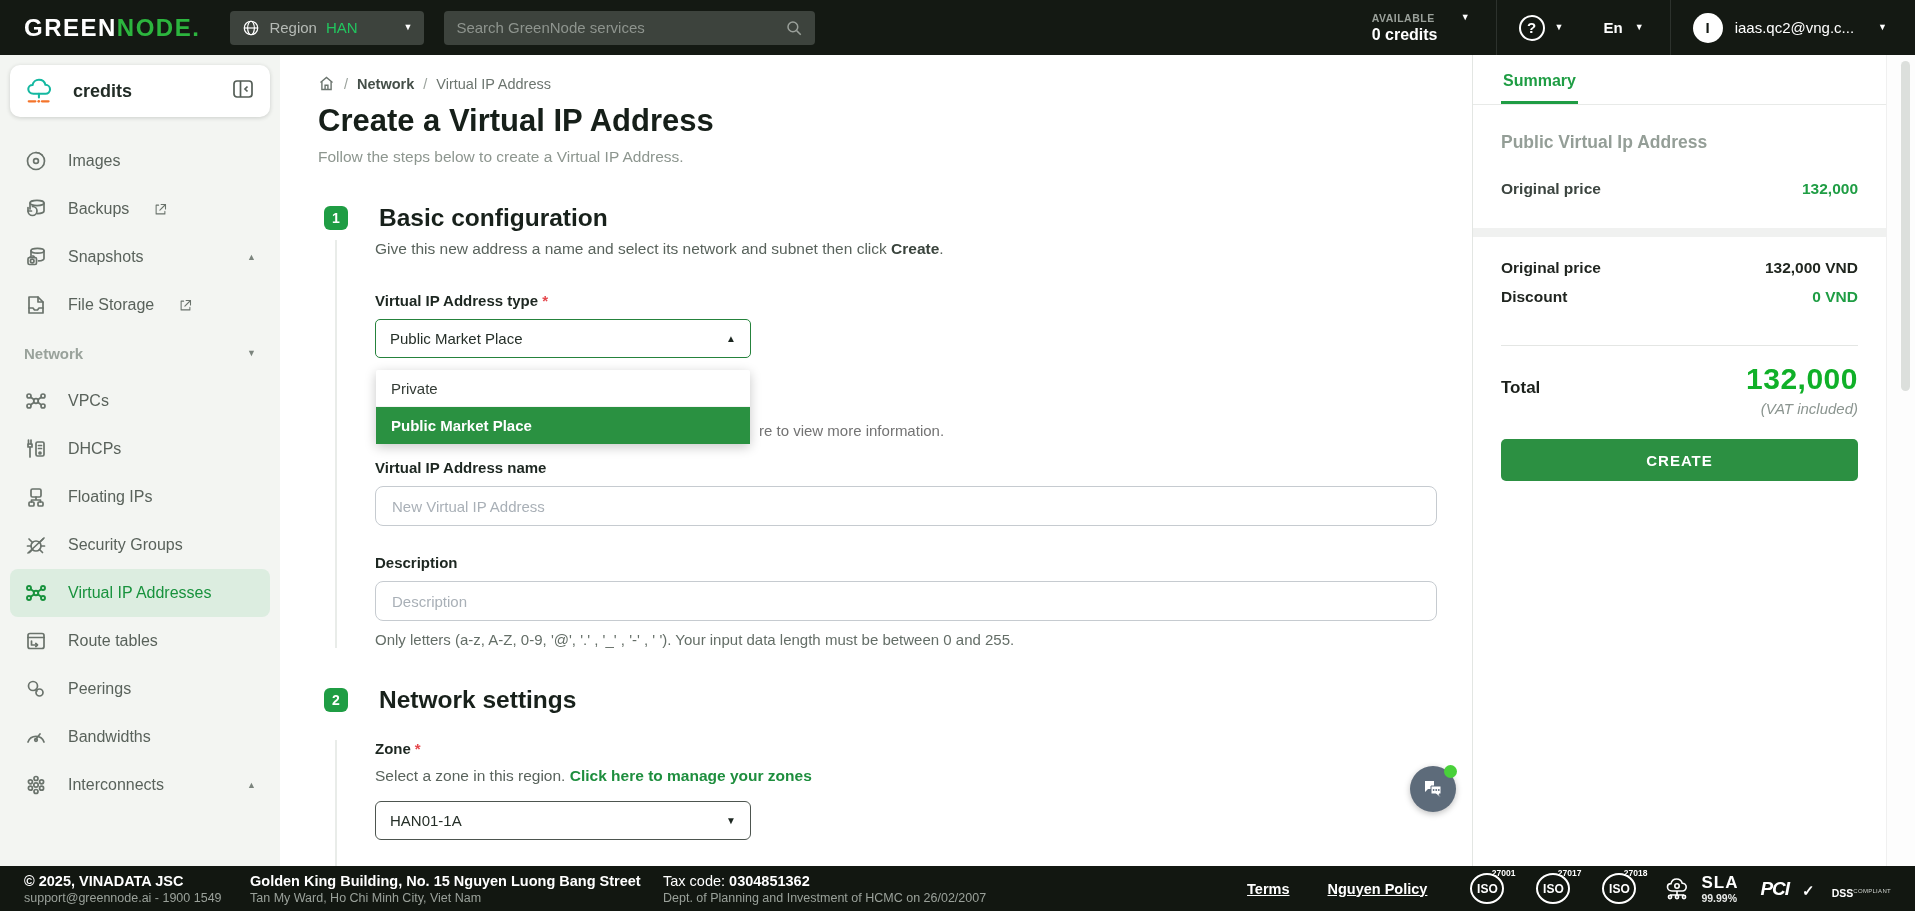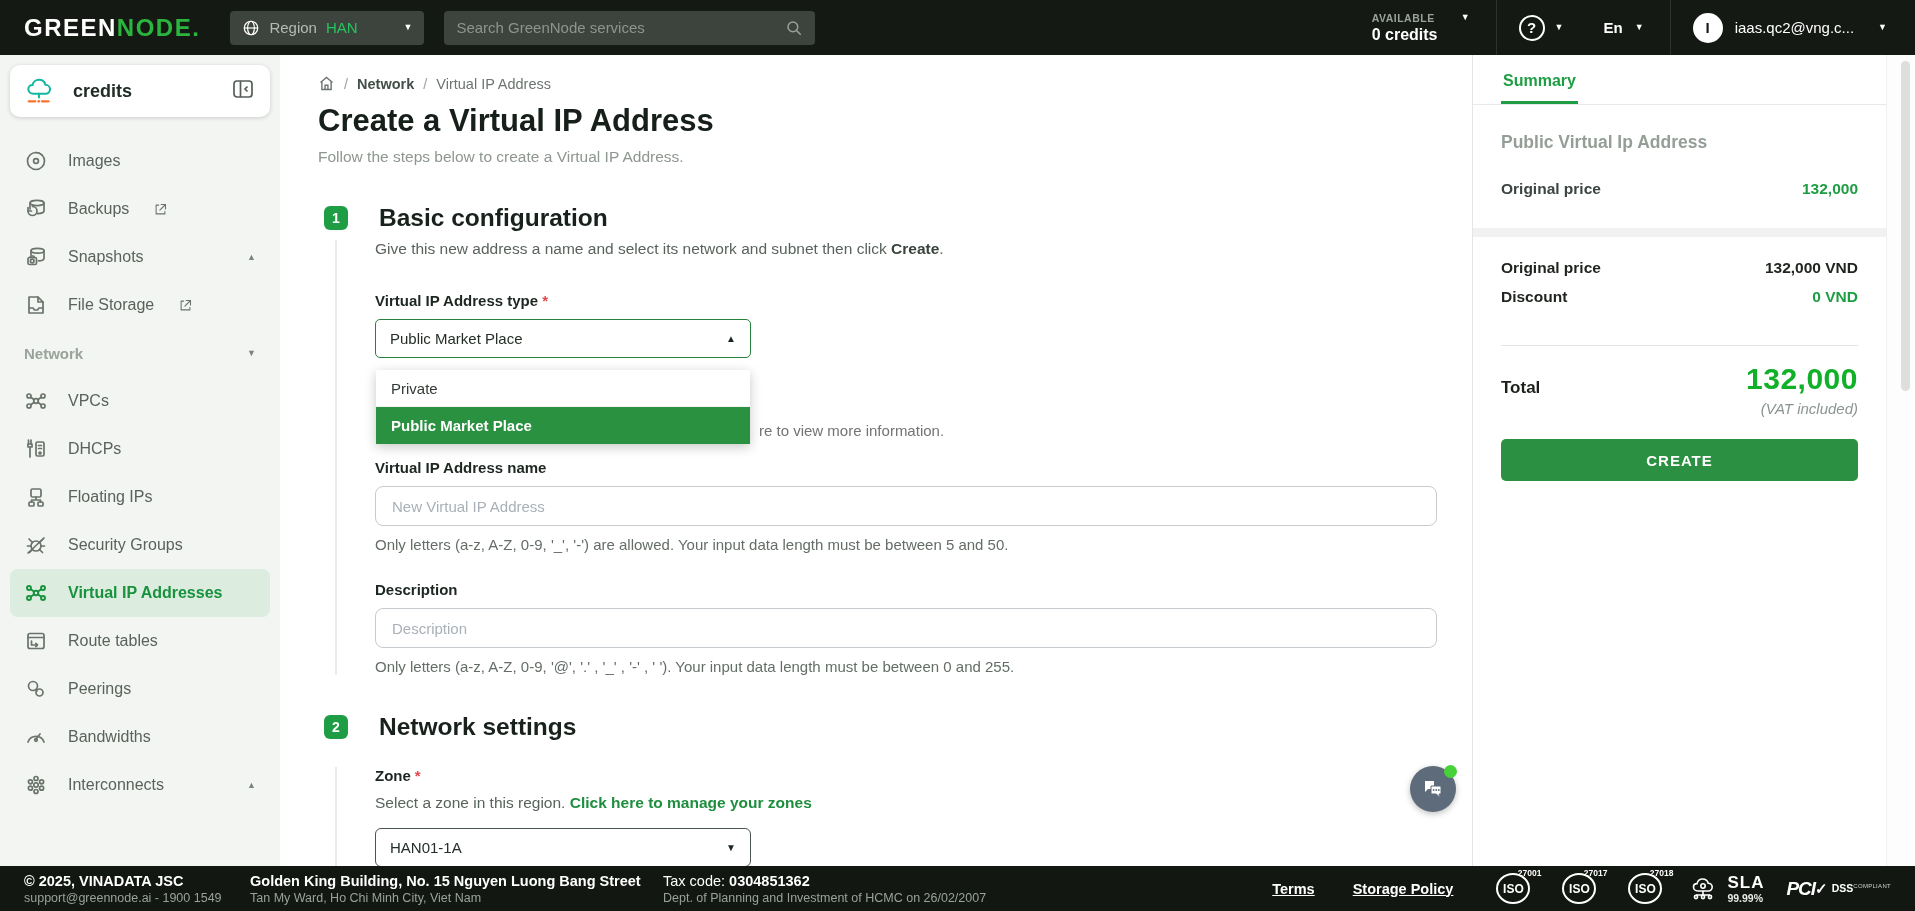--- a/index.html
+++ b/index.html
@@ -34,21 +34,21 @@
   .avatar { width:30px; height:30px; border-radius:50%; background:#fff; color:#141913; font-weight:800; font-size:15px; display:flex; align-items:center; justify-content:center; }
   .account-name { margin:0 24px 0 12px; font-size:15px; }
   
   .app-body { flex:1; display:flex; min-height:0; }
   
   .sidebar { width:280px; flex:none; background:#f3f5f2; padding:10px 10px 0 10px; }
   .product-card { height:52px; background:#fff; border-radius:10px; box-shadow:0 1px 4px rgba(25,35,28,.18); display:flex; align-items:center; padding:0 15px; margin-bottom:20px; }
   .product-name { margin-left:16px; font-size:18px; font-weight:700; color:#222c26; }
   .collapse-ic { margin-left:auto; }
   .side-item { height:48px; border-radius:8px; display:flex; align-items:center; padding:0 14px; gap:20px; font-size:16px; color:#59625b; cursor:pointer; }
-  .side-item.active { background:#dcede0; color:#18923d; font-weight:700; }
+  .side-item.active { background:#dcede0; color:#18923d; font-weight:400; }
   .side-item .icon { width:24px; height:24px; flex:none; display:flex; align-items:center; justify-content:center; }
   .side-section { height:48px; display:flex; align-items:center; padding:0 14px; color:#99a29b; font-weight:700; font-size:15px; }
   .mini-caret { margin-left:auto; font-size:9px; color:#7b847d; }
   .ext { margin-left:4px; display:flex; }
   
   .content { flex:1; background:#fff; padding:20px 20px 0 38px; position:relative; overflow:hidden; }
   .breadcrumb { display:flex; align-items:center; gap:9px; font-size:14.5px; color:#6c756f; }
   .crumb-first { color:#454f49; font-weight:600; }
   .crumb-sep { color:#9aa29c; }
   .page-title { margin-top:11px; font-size:31px; font-weight:800; color:#161f19; }
@@ -117,21 +117,21 @@
   .f-spacer { flex:1; }
   .f-link { color:#fff; font-size:14.5px; font-weight:700; text-decoration:underline; margin-right:38px; cursor:pointer; }
   .badges { display:flex; align-items:center; gap:22px; margin-right:24px; }
   .iso-badge { position:relative; width:44px; text-align:center; }
   .iso-circle { width:34px; height:31px; border:2.5px solid #fff; border-radius:50%; display:flex; align-items:center; justify-content:center; font-weight:800; font-size:12px; margin:0 auto; }
   .iso-num { position:absolute; top:-5px; right:-6px; font-size:8.5px; font-weight:700; }
   .sla-badge { display:flex; align-items:center; gap:4px; }
   .sla-txt { line-height:1; }
   .sla-label { font-size:17px; font-weight:700; letter-spacing:1px; }
   .sla-val { font-size:10.5px; font-weight:700; margin-top:2px; color:#e8eae8; }
-  .pci-badge { display:flex; align-items:center; gap:4px; line-height:1; }
+  .pci-badge { display:flex; align-items:flex-end; gap:17px; line-height:1; }
   .pci-main { font-size:19px; font-weight:900; font-style:italic; letter-spacing:-1px; }
   .pci-check { font-size:15px; font-weight:900; margin-left:-4px; }
   .pci-right { display:flex; }
   .pci-dss { font-size:10.5px; font-weight:800; }
   .pci-sub { font-size:6px; color:#cfd3cf; letter-spacing:.3px; }
 </style>
 </head>
 <body>
 
 <div class="root">
@@ -416,21 +416,20 @@
             <div class="menu" id="type-menu">
                 <div class="opt">Private</div>
                 <div class="opt selected">Public Market Place</div>
               </div>
           </div>
 
           <div class="info-fragment">re to view more information.</div>
 
           <label class="fld-label name-label">Virtual IP Address name</label>
           <input class="text-input" type="text" placeholder="New Virtual IP Address" style="">
-          <div class="helper">Only letters (a-z, A-Z, 0-9, '_', '-') are allowed. Your input data length must be between 5 and 50.</div>
 
           <label class="fld-label" style="margin-top:28px">Description</label>
           <input class="text-input" type="text" placeholder="Description" style="">
           <div class="helper">Only letters (a-z, A-Z, 0-9, '@', '.' , '_' , '-' , ' '). Your input data length must be between 0 and 255.</div>
         </div>
       </section>
 
       <section class="section">
         <div class="section-head">
           <span class="step-badge">2</span>
@@ -502,21 +501,21 @@
     <div class="f-col f-c2">
       <span class="f-line1">Golden King Building, No. 15 Nguyen Luong Bang Street</span>
       <span class="f-line2">Tan My Ward, Ho Chi Minh City, Viet Nam</span>
     </div>
     <div class="f-col f-c3">
       <span class="f-line1"><span style="font-weight:400">Tax code: </span><b>0304851362</b></span>
       <span class="f-line2">Dept. of Planning and Investment of HCMC on 26/02/2007</span>
     </div>
     <div class="f-spacer"></div>
     <a class="f-link">Terms</a>
-    <a class="f-link">Storage Policy</a>
+    <a class="f-link">Nguyen Policy</a>
     <div class="badges">
       <span id="iso-badges" style="display:flex; gap:22px;">
           <span class="iso-badge">
             <span class="iso-circle">ISO</span>
             <span class="iso-num">27001</span>
           </span>
           <span class="iso-badge">
             <span class="iso-circle">ISO</span>
             <span class="iso-num">27017</span>
           </span>

